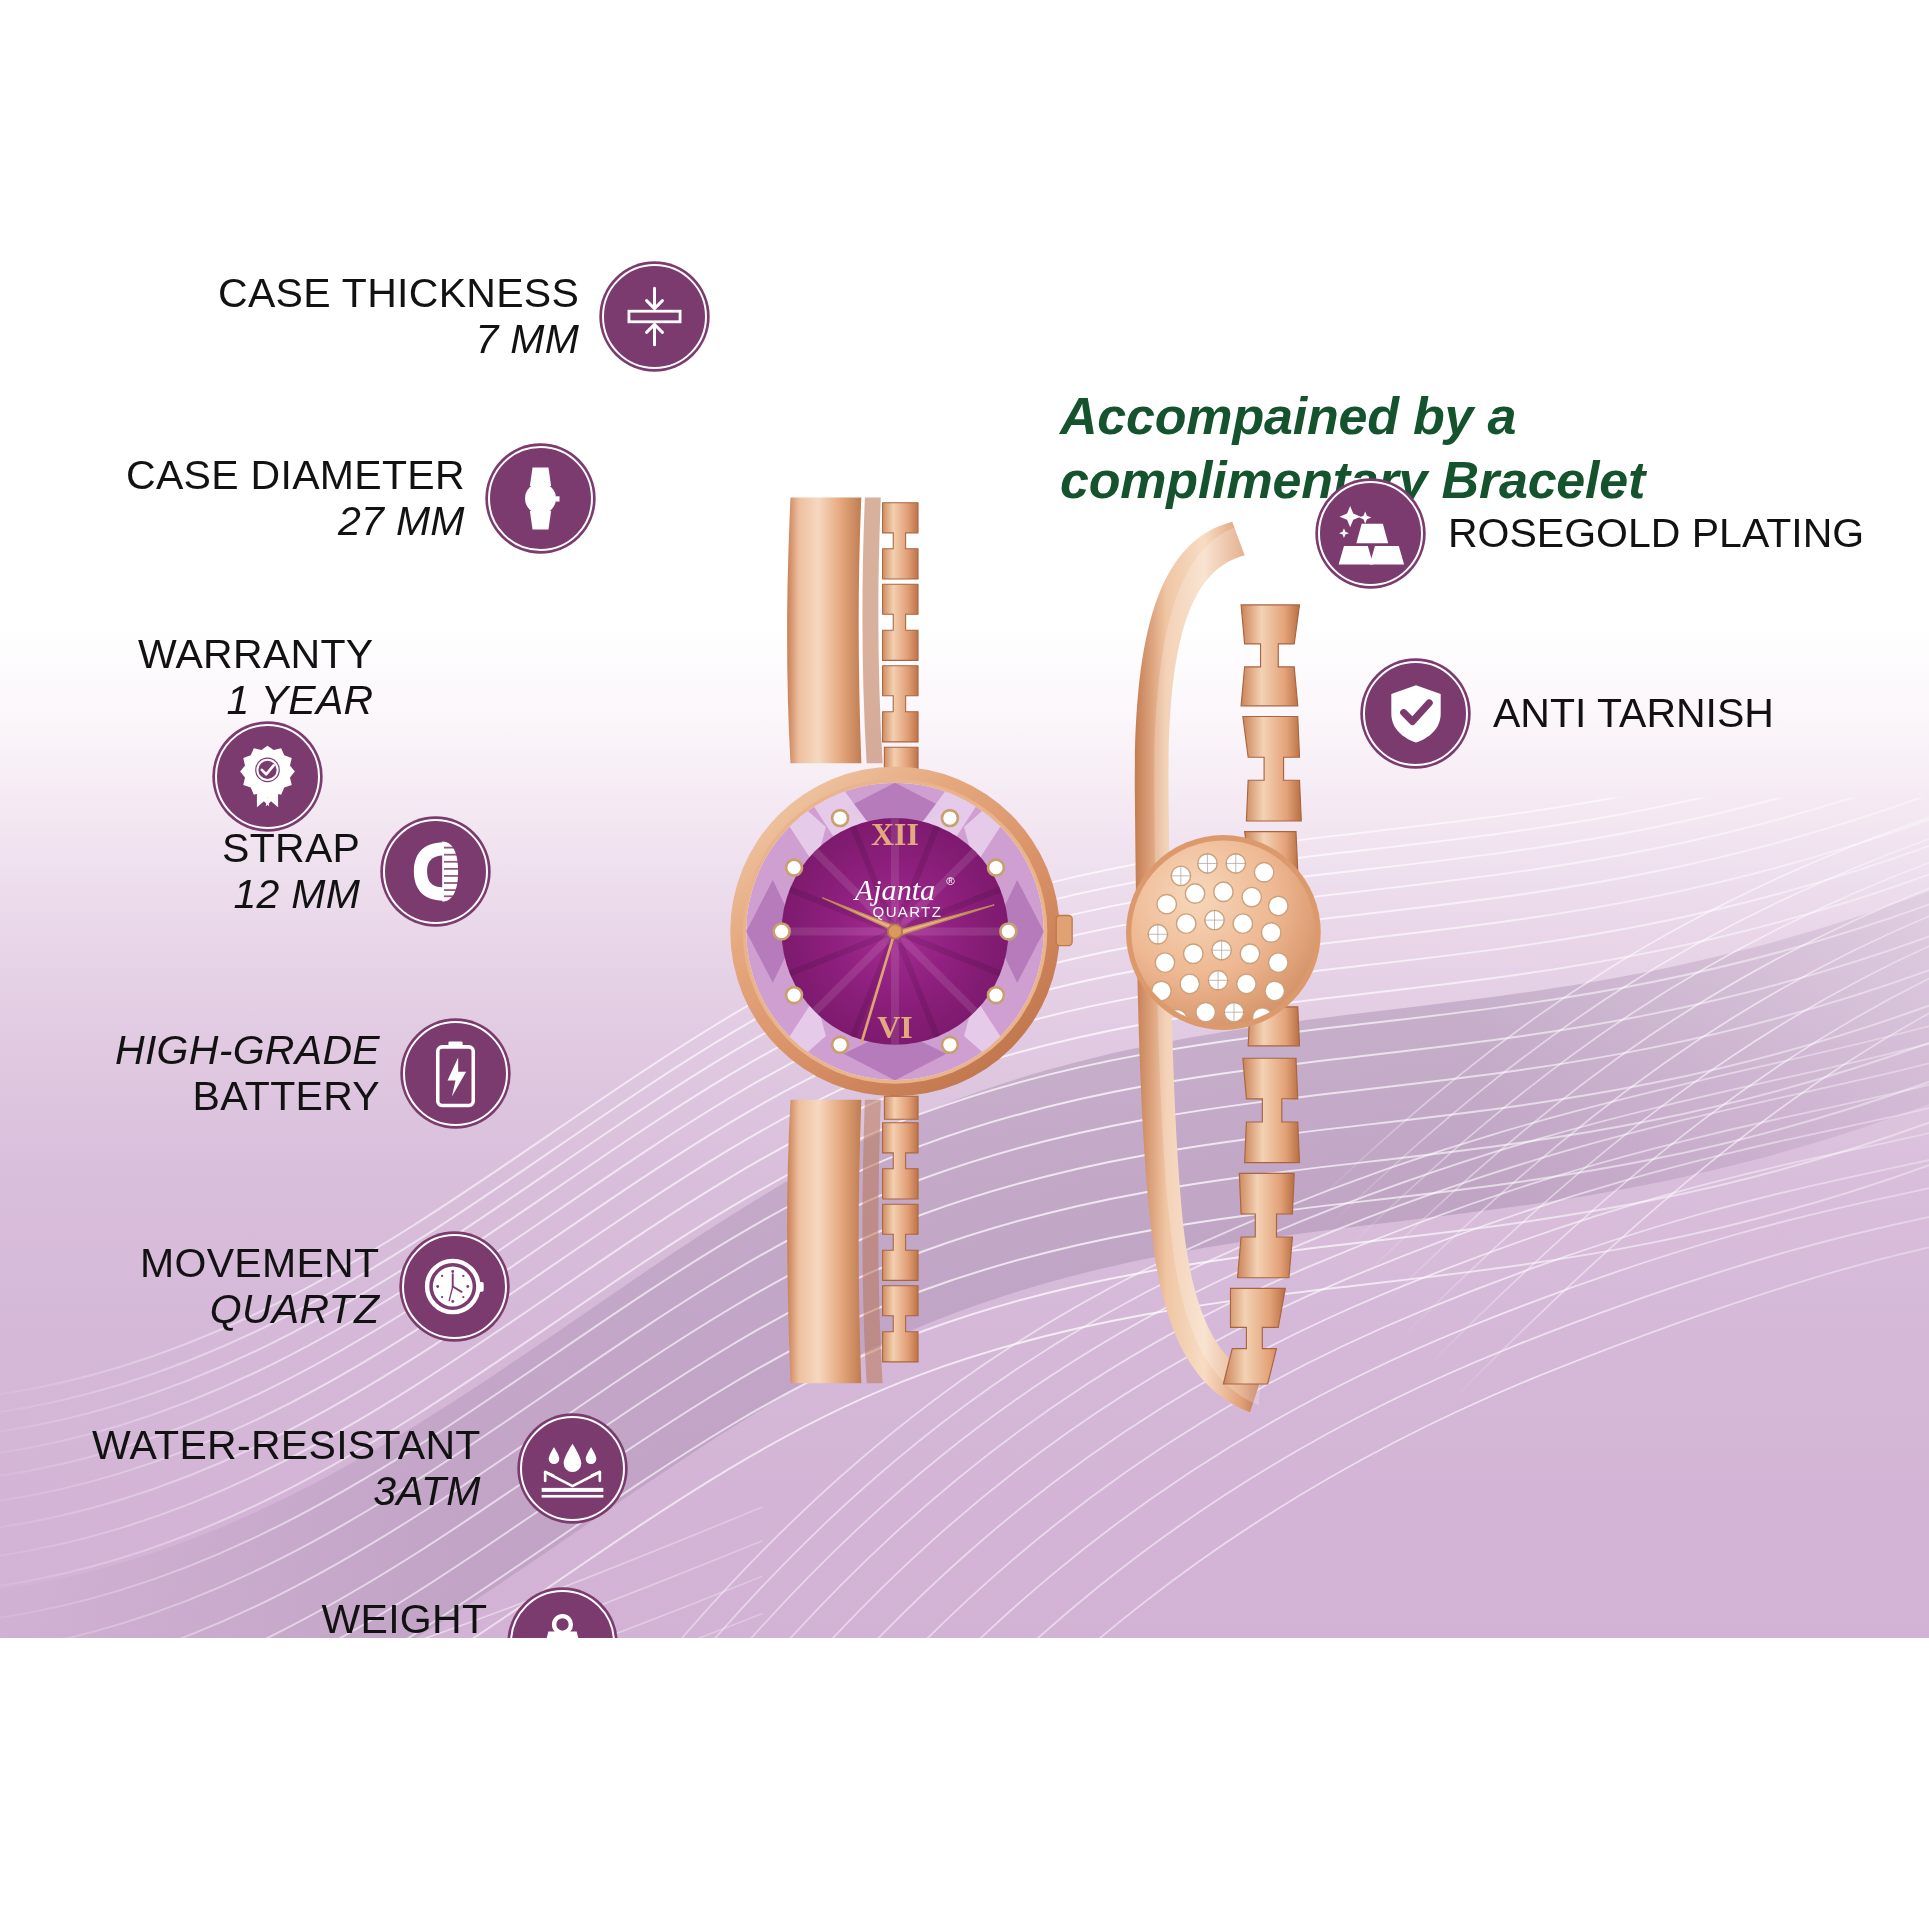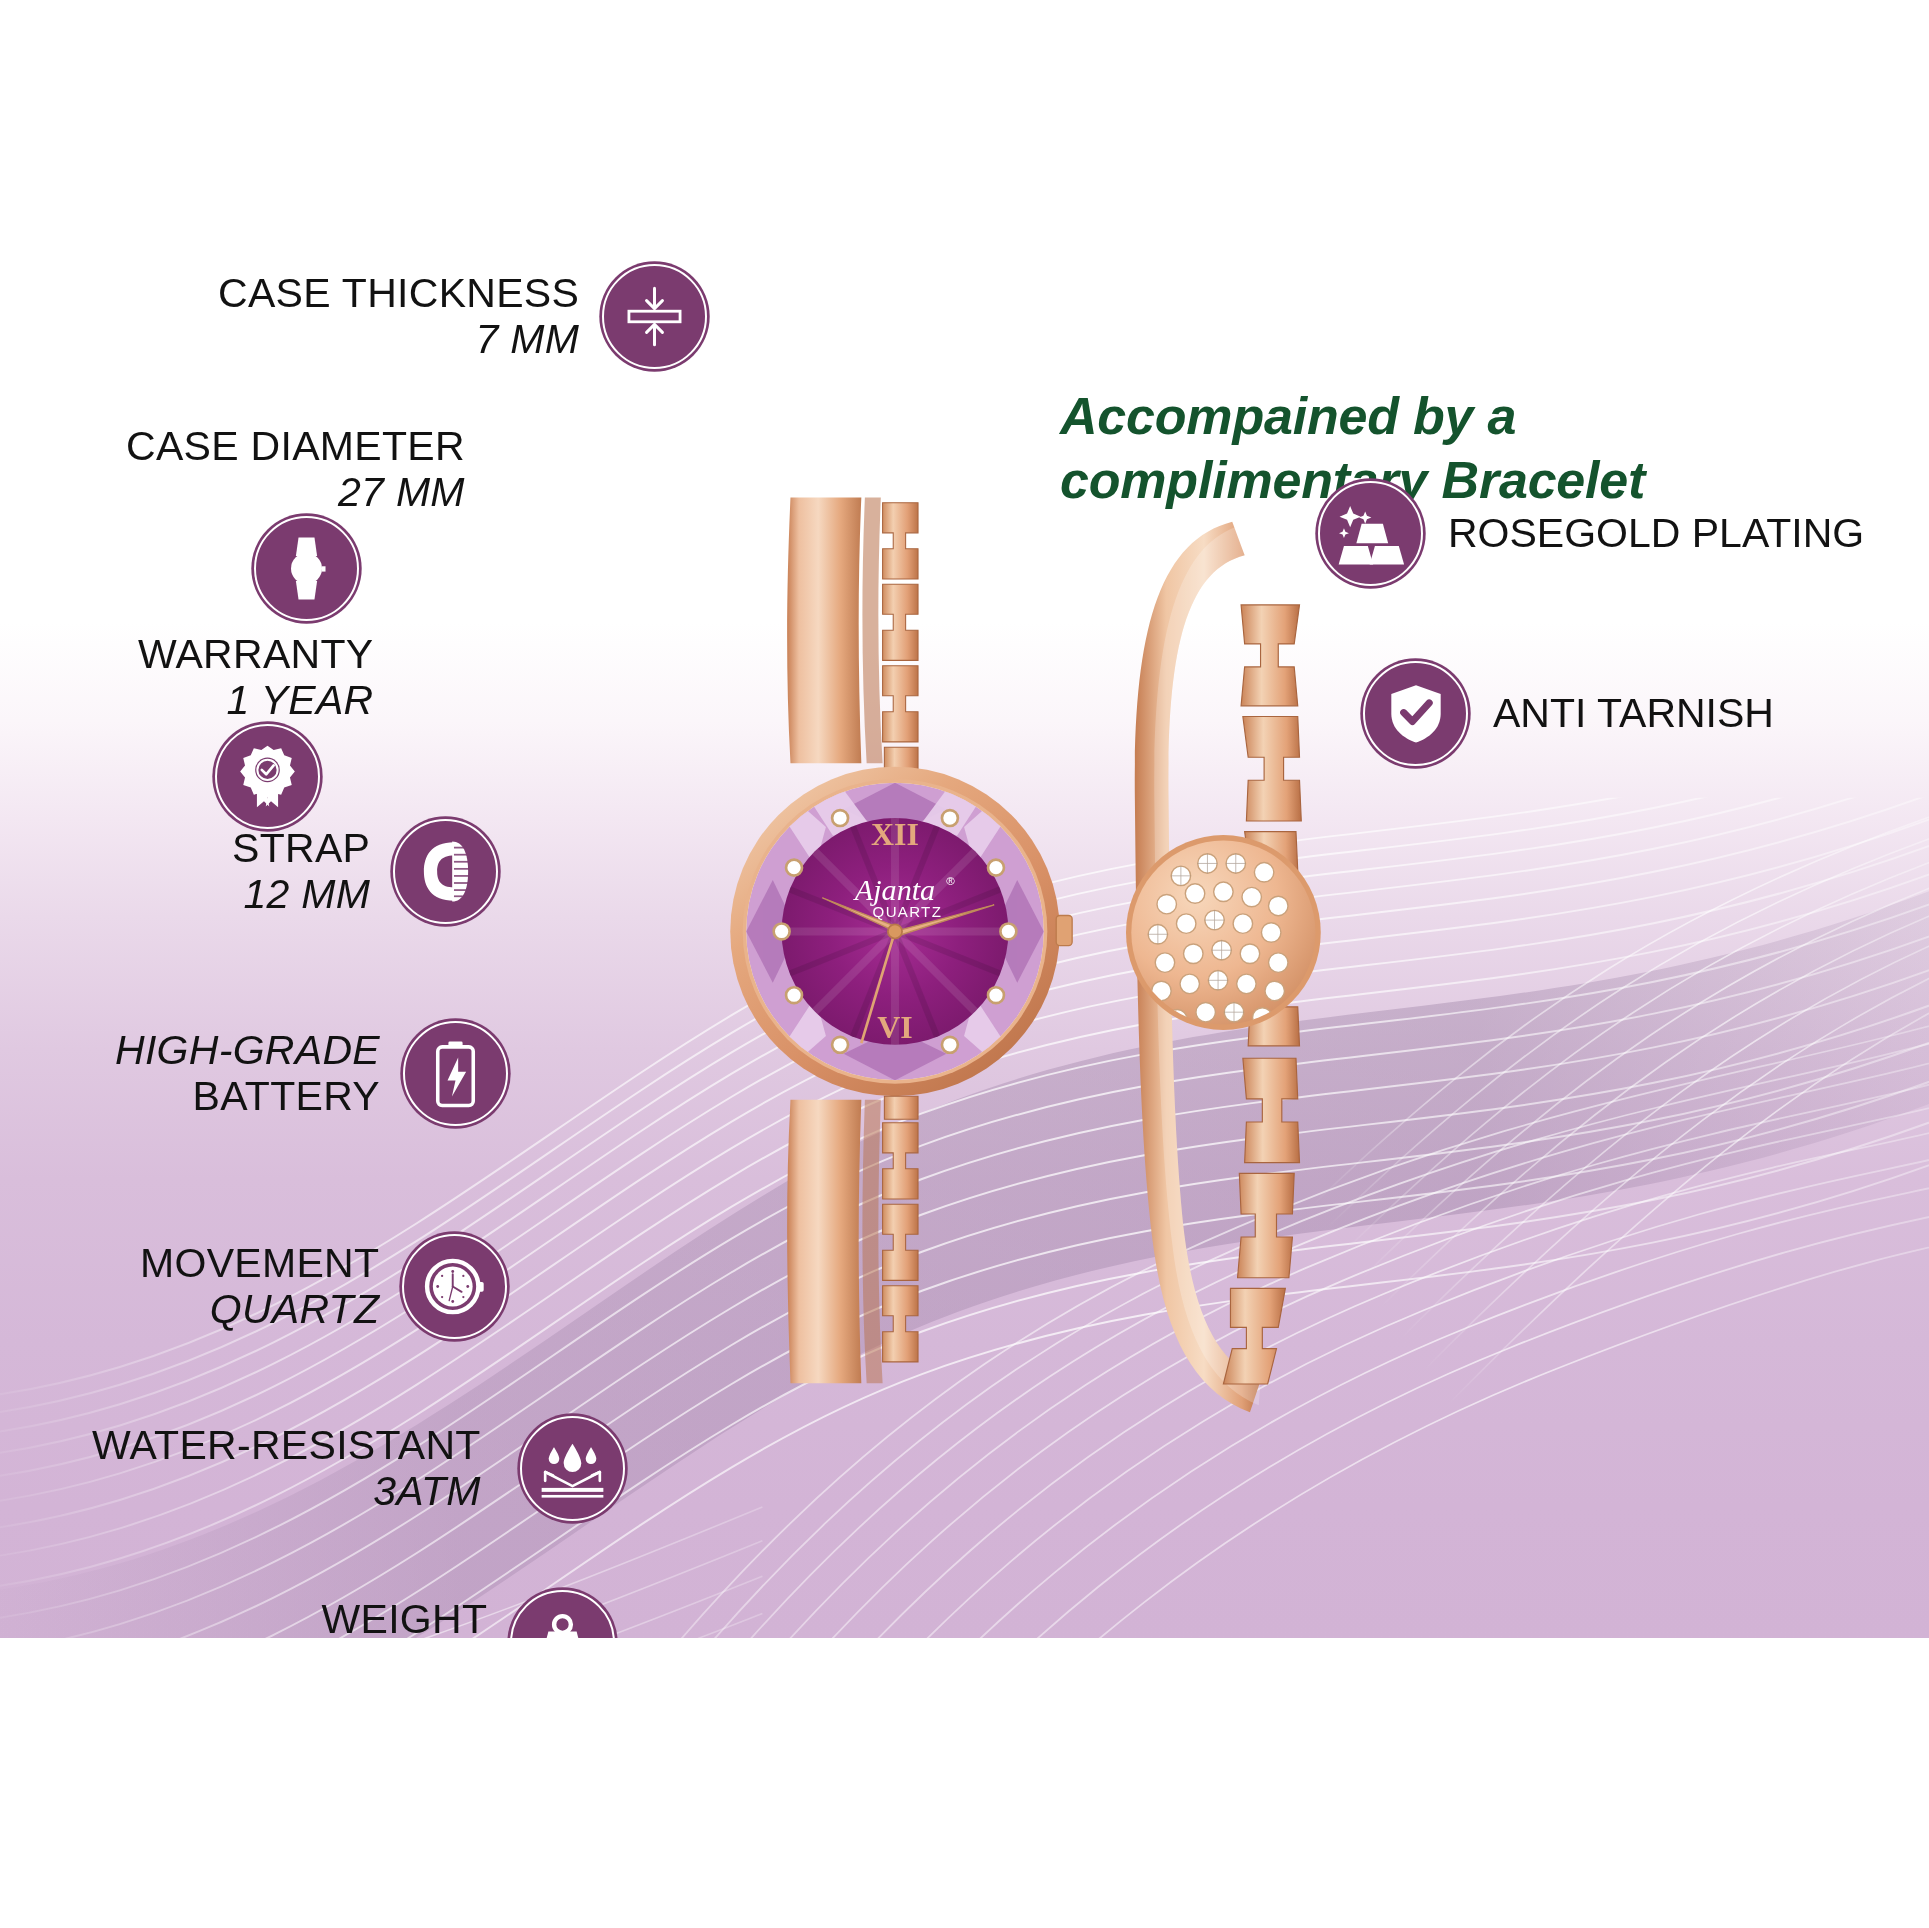--- a/index.html
+++ b/index.html
@@ -196,21 +196,21 @@
           <line x1="38" y1="6" x2="38" y2="27"></line>
           <polyline points="29,20 38,29 47,20"></polyline>
           <line x1="38" y1="70" x2="38" y2="49"></line>
           <polyline points="29,56 38,47 47,56"></polyline>
         </g>
         <rect x="9" y="32" width="58" height="12" fill="none" stroke="#fff" stroke-width="3.2"></rect>
       </svg>
     </div>
   </div>
 
-  <div class="spec" style="left:126px; top:424px;flex-direction:column;">
+  <div class="spec" style="left:126px; top:446px;">
     <div class="spec-text">
       <span class="spec-label">CASE DIAMETER</span>
       <span class="spec-value">27 MM</span>
     </div>
     <div class="badge">
       <svg width="69" height="69" viewBox="0 0 78 78">
         <path d="M30 4 h18 l3 21 h-24 z" fill="#fff"></path>
         <path d="M27 53 h24 l-3 21 h-18 z" fill="#fff"></path>
         <circle cx="39" cy="39" r="17.5" fill="#fff"></circle>
         <rect x="56" y="36.5" width="4.5" height="6" fill="#fff"></rect>
@@ -228,21 +228,21 @@
         <path d="M38 4 l7 5 l8.5 -2 l3.5 8 l8.5 3 l-2 8.5 l5.5 6.8 l-5.5 6.8 l2 8.5 l-8.5 3 l-3.5 8 l-8.5 -2 l-7 5 l-7 -5 l-8.5 2 l-3.5 -8 l-8.5 -3 l2 -8.5 l-5.5 -6.8 l5.5 -6.8 l-2 -8.5 l8.5 -3 l3.5 -8 l8.5 2 z" fill="#fff"></path>
         <circle cx="38" cy="31.5" r="14" fill="#7b3b6f"></circle>
         <circle cx="38" cy="31.5" r="11.5" fill="none" stroke="#fff" stroke-width="2.3"></circle>
         <polyline points="31.5,31.5 36.5,36.5 45,26.5" fill="none" stroke="#fff" stroke-width="3" stroke-linecap="round" stroke-linejoin="round"></polyline>
         <path d="M26 52 l0 22 l8 -7 l6 6 l-4 -21 z" fill="#fff"></path>
         <path d="M50 52 l0 22 l-8 -7 l-6 6 l4 -21 z" fill="#fff"></path>
       </svg>
     </div>
   </div>
 
-  <div class="spec" style="left:232px; top:819px;">
+  <div class="spec" style="left:222px; top:819px;">
     <div class="spec-text">
       <span class="spec-label">STRAP</span>
       <span class="spec-value">12 MM</span>
     </div>
     <div class="badge">
       <svg width="66" height="69" viewBox="0 0 74 78">
         <path d="M46 6 C20 6 12 22 12 39 C12 56 20 72 46 72 L46 57 C31 57 27 49 27 39 C27 29 31 21 46 21 Z" fill="#fff"></path>
         <path d="M44 5 C56 5 62 18 62 39 C62 60 56 73 44 73 Z" fill="#fff"></path>
         <g stroke="#7b3b6f" stroke-width="2" opacity="0.85">
           <line x1="46" y1="12" x2="60" y2="12"></line>

